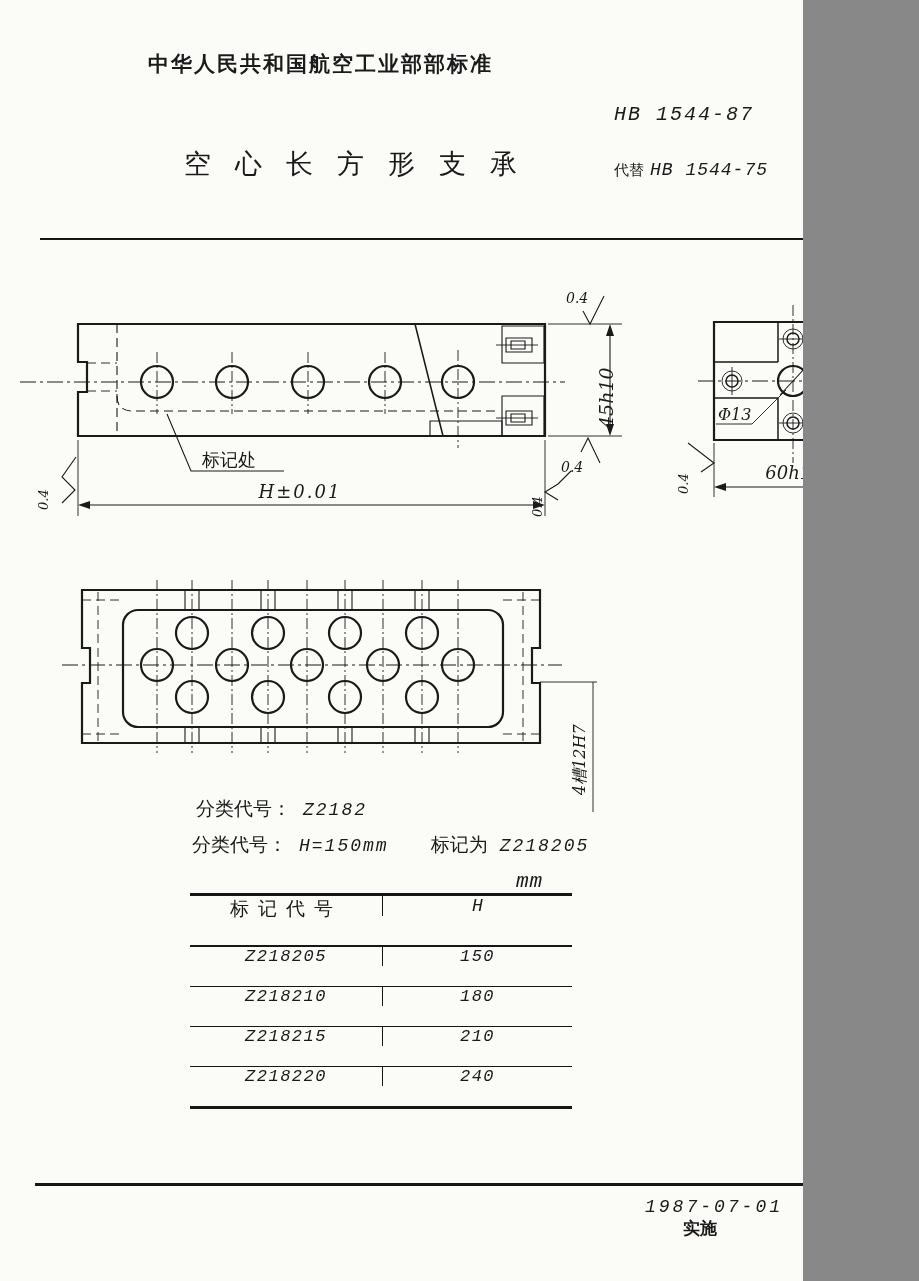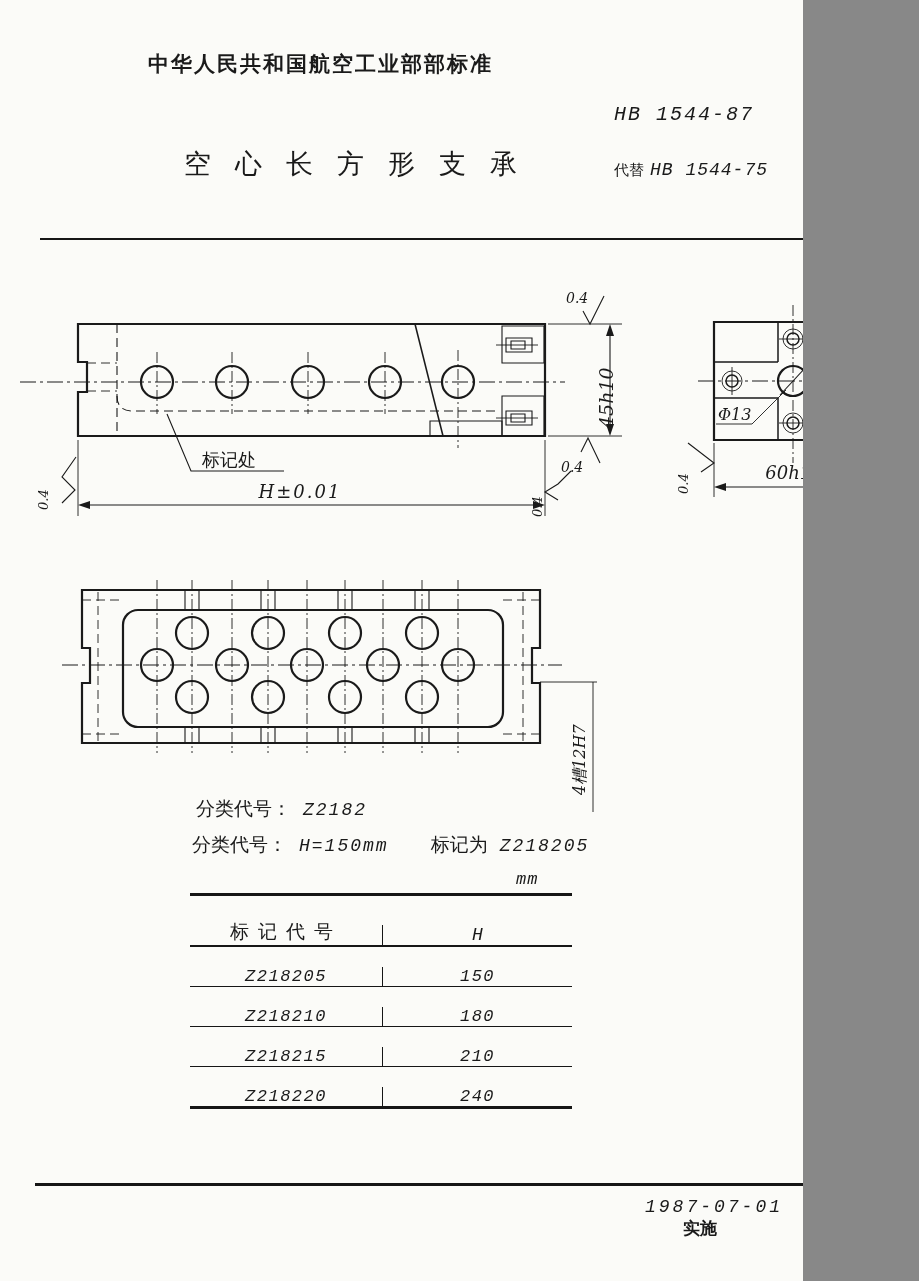--- a/index.html
+++ b/index.html
@@ -13,23 +13,23 @@
   .doc-title{left:184px;top:146px;font-size:27px;letter-spacing:24px;white-space:nowrap;}
   .supersedes{left:614px;top:160px;font-size:15px;}
   .supersedes .num{font-size:18px;margin-left:6px;letter-spacing:1px;}
   .rule{background:#161616;}
   .rule-top{left:40px;top:238px;width:841px;height:2px;}
   .note{font-size:19px;white-space:nowrap;}
   .note1{left:196px;top:796px;}
   .note2{left:192px;top:832px;}
   .note .val{font-size:18px;letter-spacing:2px;margin-left:12px;}
   .note .gap{display:inline-block;width:42px;}
-  .tbl-unit{left:516px;top:870px;font-size:17px;letter-spacing:1px;text-align:right;}
+  .tbl-unit{left:516px;top:870px;font-size:21px;letter-spacing:1px;text-align:right;}
   .tbl{left:190px;top:893px;width:382px;}
-  .trow{display:flex;align-items:flex-end;border-bottom:1.8px solid #161616;}
+  .trow{display:flex;align-items:flex-start;border-bottom:1.8px solid #161616;}
   .trow.head{height:49px;border-top:3px solid #161616;border-bottom:2.2px solid #161616;}
   .trow.body{height:39px;}
   .trow.last{border-bottom:3px solid #161616;}
   .c1{width:192px;display:flex;align-items:center;justify-content:center;}
   .c2{flex:1;border-left:1.6px solid #161616;display:flex;align-items:center;justify-content:center;}
   .head .c1{font-size:19px;letter-spacing:9px;}
   .head .c2{font-size:18px;}
   .body .c1,.body .c2{font-size:17px;letter-spacing:1.5px;}
   .rule-foot{left:35px;top:1183px;width:850px;height:2.5px;}
   .footer-left{left:45px;top:1197px;font-size:17px;}

